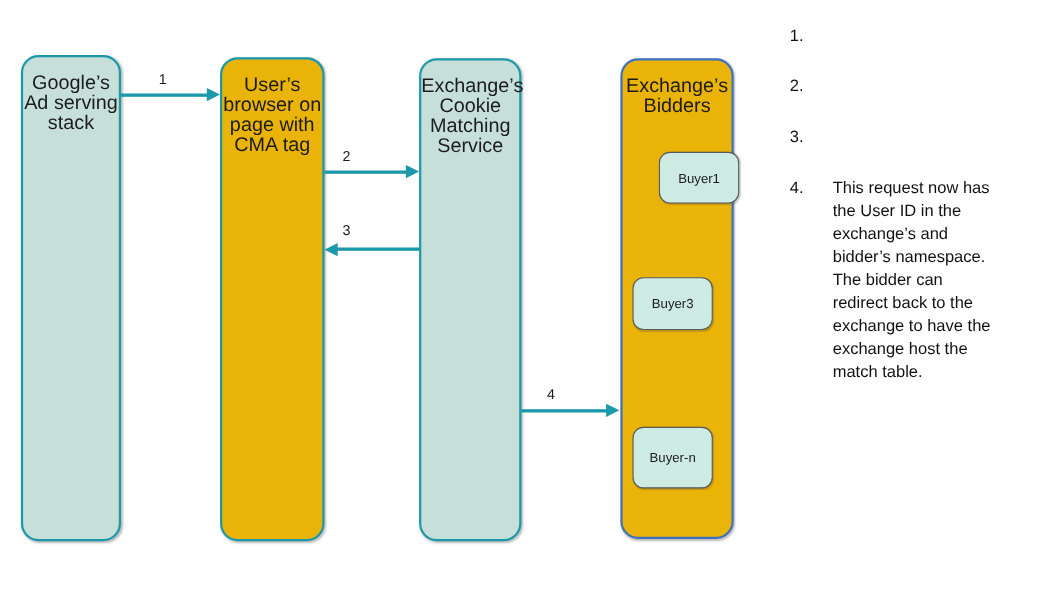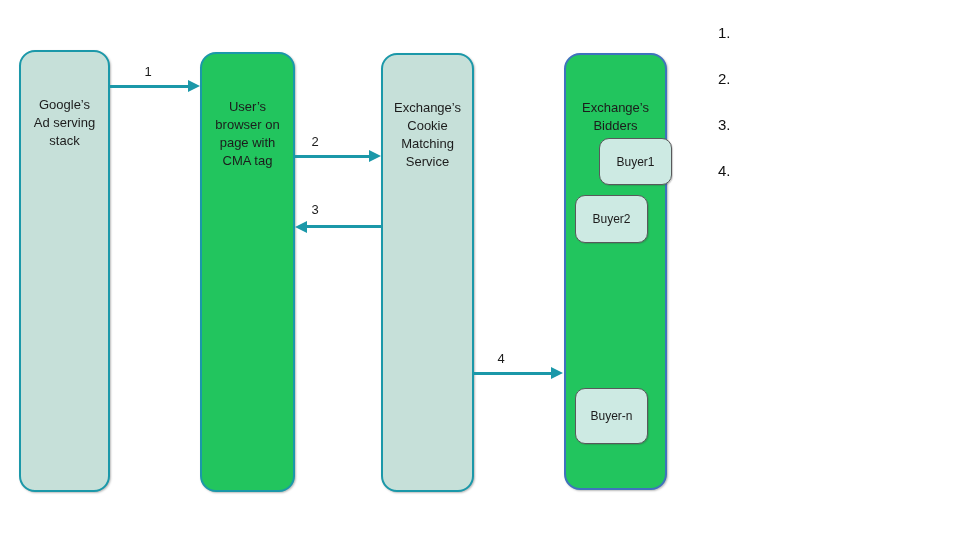--- a/index.html
+++ b/index.html
@@ -18,33 +18,32 @@
   }
   
   .node {
     position: absolute;
     border-radius: 16px;
     border: 2px solid #1b98a9;
     box-sizing: border-box;
     box-shadow: 1px 1px 2px rgba(60,60,60,0.35);
   }
   .node-green { background: #c6e0d9; }
-  .node-blue  { background: #22c55e; }
+  .node-blue  { background: #eab308; }
   .node-blueborder { border-color: #3f72bd; }
   .node-label {
     position: absolute;
     top: 14px;
     left: 0;
     width: 100%;
     text-align: center;
-    font-size: 13px;
+    font-size: 18px;
     line-height: 18px;
     white-space: pre-line;
     color: #1c1c1c;
-    margin-top: 30px;
   }
   #node-google   { left: 19px;  top: 50px; width: 91px;  height: 442px; }
   #node-browser  { left: 200px; top: 52px; width: 95px;  height: 440px; }
   #node-cm       { left: 381px; top: 53px; width: 93px;  height: 439px; }
   #node-bidders  { left: 564px; top: 53px; width: 103px; height: 437px; }
 
   .buyer {
     position: absolute;
     left: 9px;
     width: 73px;
@@ -133,21 +132,21 @@
     <div class="node-label">Exchange’s
 Cookie
 Matching
 Service</div>
   </div>
 
   <div class="node node-blue node-blueborder" id="node-bidders">
     <div class="node-label">Exchange’s
 Bidders</div>
     <div class="buyer" id="buyer-1">Buyer1</div>
-    <div class="buyer" id="buyer-2">Buyer2</div>
+    <div class="buyer" id="buyer-3">Buyer3</div>
     <div class="buyer" id="buyer-n">Buyer-n</div>
   </div>
 
   <div class="arrow-line" style="left:110px; top:85px; width:79px;"></div>
   <div class="arrow-head right" style="left:188px; top:80px;"></div>
   <div class="arrow-label" style="left:138px; top:64px;">1</div>
 
   <div class="arrow-line" style="left:295px; top:155px; width:75px;"></div>
   <div class="arrow-head right" style="left:369px; top:150px;"></div>
   <div class="arrow-label" style="left:305px; top:134px;">2</div>
@@ -165,16 +164,25 @@
       <div class="step-num">1.</div>
     </div>
     <div class="step">
       <div class="step-num">2.</div>
     </div>
     <div class="step">
       <div class="step-num">3.</div>
     </div>
     <div class="step">
       <div class="step-num">4.</div>
+      <div class="step-text">This request now has
+the User ID in the
+exchange’s and
+bidder’s namespace.
+The bidder can
+redirect back to the
+exchange to have the
+exchange host the
+match table.</div>
     </div>
   </div>
 
 </div>
 
 </body></html>

